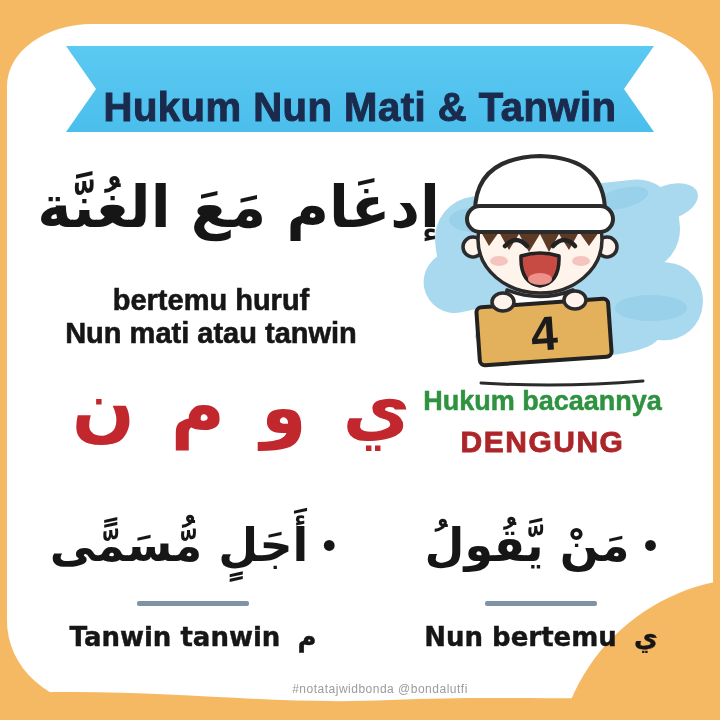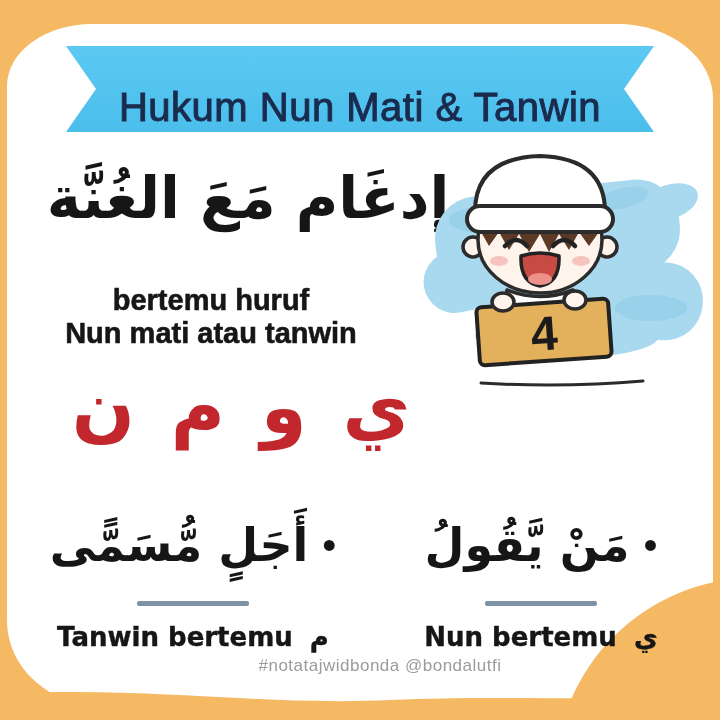--- a/index.html
+++ b/index.html
@@ -8,26 +8,26 @@
   .card{position:absolute;left:7px;top:24px;width:706px;height:682px;background:#FFFFFF;
         border-radius:85px 95px 100px 95px / 62px 75px 95px 85px;}
   .corner-orange{position:absolute;left:555px;top:578px;width:400px;height:400px;
         border-radius:50%;background:#F6B963;}
   .bottom-wave{position:absolute;left:0;bottom:0;width:720px;height:40px;}
 
   .ribbon{position:absolute;left:66px;top:46px;width:588px;height:86px;
         background:linear-gradient(180deg,#5BC9F2 0%,#4BBEEC 100%);
         clip-path:polygon(0 0,100% 0,calc(100% - 30px) 50%,100% 100%,0 100%,30px 50%);
         display:flex;align-items:center;justify-content:center;}
-  .ribbon-text{font-size:40px;font-weight:normal;color:#1A2B4E;letter-spacing:.5px;margin-top:36px;
+  .ribbon-text{font-size:40px;font-weight:bold;color:#1A2B4E;letter-spacing:.5px;margin-top:36px;
         -webkit-text-stroke:1px #1A2B4E;}
 
-  .arabic-title{position:absolute;left:0;top:136px;width:440px;text-align:center;direction:rtl;
+  .arabic-title{position:absolute;left:0;top:145px;width:440px;text-align:right;direction:rtl;
         font-family:"DejaVu Sans",sans-serif;font-weight:bold;font-size:58px;line-height:125px;
-        color:#161616;white-space:nowrap;padding-left:28px;}
+        color:#161616;white-space:nowrap;}
   .desc{position:absolute;left:0;top:284px;width:422px;text-align:center;
         font-size:29px;font-weight:bold;color:#161616;line-height:1.15;
         -webkit-text-stroke:.6px #161616;}
   .letters{position:absolute;left:0;top:350px;width:428px;text-align:center;direction:rtl;
         font-family:"DejaVu Sans",sans-serif;font-weight:bold;font-size:74px;line-height:115px;
         color:#C1272D;word-spacing:10px;white-space:nowrap;margin-left:27px;}
 
   .boy{position:absolute;left:415px;top:140px;width:295px;height:250px;}
 
   .ruling{position:absolute;left:375px;top:386px;width:335px;text-align:center;}
@@ -40,22 +40,22 @@
   .example-right{left:372px;width:338px;}
   .ex-row{display:flex;align-items:center;justify-content:center;gap:14px;height:105px;}
   .bullet{font-size:40px;color:#161616;line-height:1;}
   .ex-ar{font-family:"DejaVu Sans",sans-serif;font-weight:bold;font-size:46px;color:#161616;
         white-space:nowrap;direction:rtl;text-align:right;}
   .underline{width:112px;height:5px;background:#7E93A6;margin:4px auto 0;border-radius:2px;}
   .ex-caption{margin-top:16px;font-family:"DejaVu Sans",sans-serif;font-size:26px;font-weight:bold;
         color:#161616;-webkit-text-stroke:.4px #161616;}
   .cap-ar{margin-left:8px;}
 
-  .footer{position:absolute;left:40px;top:656px;width:680px;text-align:center;
-        font-size:17px;color:#9B9B9B;letter-spacing:.5px;}
+  .footer{position:absolute;left:40px;top:682px;width:680px;text-align:center;
+        font-size:12px;color:#9B9B9B;letter-spacing:.5px;}
 </style>
 </head>
 <body>
 
 <div class="stage">
   <div class="card"></div>
   <div class="corner-orange"></div>
 
   <div class="ribbon">
     <div class="ribbon-text">Hukum Nun Mati &amp; Tanwin</div>
@@ -114,29 +114,33 @@
       <rect x="63" y="163" width="132" height="58" rx="5" fill="#E3B05C" stroke="#222222" stroke-width="4"></rect>
       <text x="129" y="210" text-anchor="middle" font-family="Liberation Sans, sans-serif" font-size="48" font-weight="bold" fill="#1B1B1B">4</text>
     </g>
 
     <g fill="#FEF4EB" stroke="#2B2B2B" stroke-width="3.5">
       <ellipse cx="88" cy="162" rx="11" ry="9"></ellipse>
       <ellipse cx="160" cy="160" rx="11" ry="9"></ellipse>
     </g>
   </svg>
 
+  <div class="ruling">
+    <div class="ruling-label">Hukum bacaannya</div>
+    <div class="ruling-value">DENGUNG</div>
+  </div>
 
   <div class="example example-left">
     <div class="ex-row" dir="rtl">
       <span class="bullet">•</span>
       <span class="ex-ar">أَجَلٍ مُّسَمًّى</span>
     </div>
     <div class="underline"></div>
     <div class="ex-caption">
-      <span>Tanwin bertemu</span>
+      <span>Tanwin tanwin</span>
       <span class="cap-ar">م</span>
     </div>
   </div>
 
   <div class="example example-right">
     <div class="ex-row" dir="rtl">
       <span class="bullet">•</span>
       <span class="ex-ar">مَنْ يَّقُولُ</span>
     </div>
     <div class="underline"></div>

